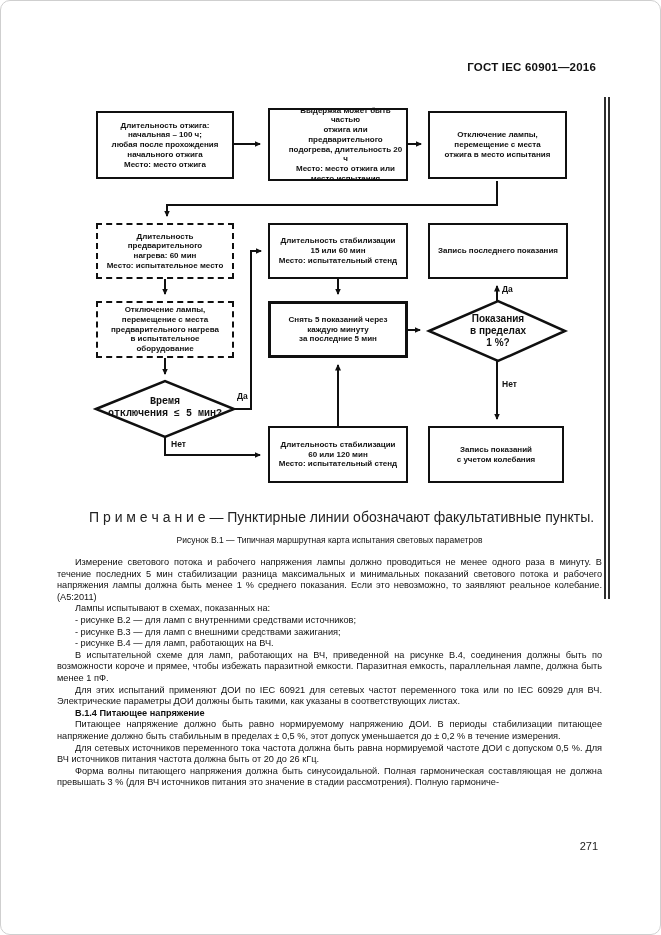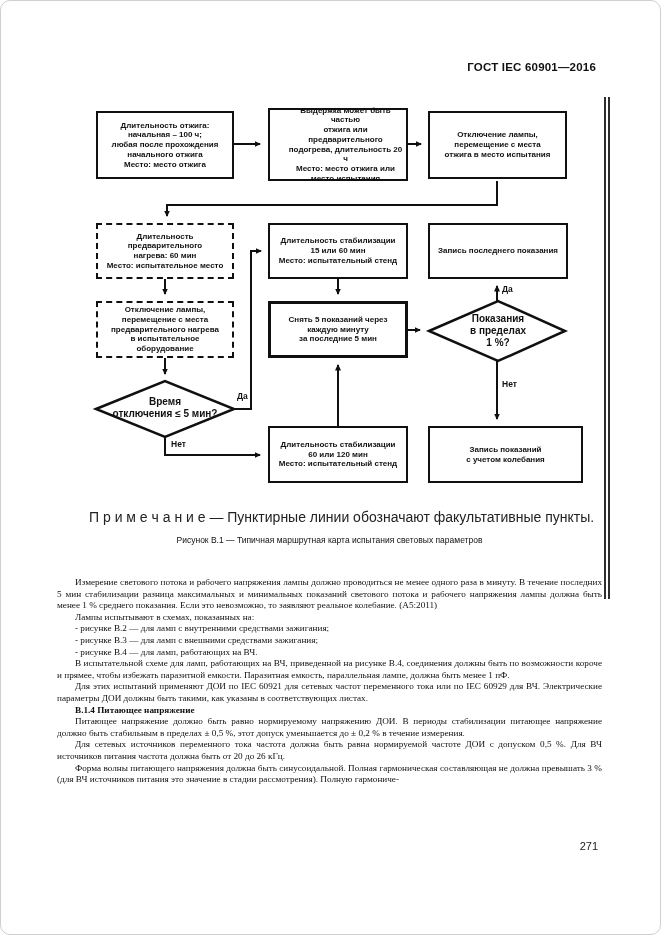--- a/index.html
+++ b/index.html
@@ -49,22 +49,22 @@
   .fc-note{
     position:absolute;left:88px;top:508px;
     font-size:14px;color:#222;
   }
   .fc-caption{
     position:absolute;left:56px;top:534px;width:545px;
     text-align:center;font-size:8.5px;color:#111;
   }
   
   .body-text{
-    position:absolute;left:56px;top:576px;width:545px;
-    font-size:9.2px;line-height:11.6px;text-align:justify;font-family:Liberation Serif, serif;
+    position:absolute;left:56px;top:556px;width:545px;
+    font-size:9.2px;line-height:11.6px;text-align:justify;
   }
   .body-text p{margin:0;text-indent:18px;}
   .body-text p.head{font-weight:bold;text-align:left;}
   .body-text p.bullet{text-align:left;}
   .page-number{
     position:absolute;top:839px;right:62px;
     font-size:11px;color:#222;
   }
   .scan-line{
     position:absolute;left:603px;top:96px;height:502px;width:2px;
@@ -143,41 +143,41 @@
 предварительного нагрева
 в испытательное
 оборудование</div>
   <div class="fc-box thick" style="left:267px;top:300px;width:140px;height:57px;">Снять 5 показаний через
 каждую минуту
 за последние 5 мин</div>
 
   <div class="fc-box" style="left:267px;top:425px;width:140px;height:57px;">Длительность стабилизации
 60 или 120 мин
 Место: испытательный стенд</div>
-  <div class="fc-box" style="left:427px;top:425px;width:155px;height:57px;">Запись показаний
+  <div class="fc-box" style="left:427px;top:425px;width:136px;height:57px;">Запись показаний
 с учетом колебания</div>
 
   <div class="fc-diamond-label" style="left:437px;top:306px;width:120px;height:48px;">Показания
 в пределах
 1 %?</div>
-  <div class="fc-diamond-label" style="left:104px;top:392px;width:120px;height:30px;">Время
+  <div class="fc-diamond-label" style="left:104px;top:392px;width:120px;height:30px;font-family:Liberation Mono, monospace;">Время
 отключения ≤ 5 мин?</div>
 
   <div class="fc-edge-label" style="left:236px;top:390px;">Да</div>
   <div class="fc-edge-label" style="left:170px;top:438px;">Нет</div>
   <div class="fc-edge-label" style="left:501px;top:283px;">Да</div>
   <div class="fc-edge-label" style="left:501px;top:378px;">Нет</div>
 
   <div class="fc-note">П р и м е ч а н и е — Пунктирные линии обозначают факультативные пункты.</div>
   <div class="fc-caption">Рисунок В.1 — Типичная маршрутная карта испытания световых параметров</div>
 
   <div class="body-text">
     <p>Измерение светового потока и рабочего напряжения лампы должно проводиться не менее одного раза в минуту. В течение последних 5 мин стабилизации разница максимальных и минимальных показаний светового потока и рабочего напряжения лампы должна быть менее 1 % среднего показания. Если это невозможно, то заявляют реальное колебание. (А5:2011)</p>
     <p>Лампы испытывают в схемах, показанных на:</p>
-    <p class="bullet">- рисунке В.2 — для ламп с внутренними средствами зажигания;</p>
+    <p class="bullet">- рисунке В.2 — для ламп с внутренними средствами источников;</p>
     <p class="bullet">- рисунке В.3 — для ламп с внешними средствами зажигания;</p>
     <p class="bullet">- рисунке В.4 — для ламп, работающих на ВЧ.</p>
     <p>В испытательной схеме для ламп, работающих на ВЧ, приведенной на рисунке В.4, соединения должны быть по возможности короче и прямее, чтобы избежать паразитной емкости. Паразитная емкость, параллельная лампе, должна быть менее 1 пФ.</p>
     <p>Для этих испытаний применяют ДОИ по IEC 60921 для сетевых частот переменного тока или по IEC 60929 для ВЧ. Электрические параметры ДОИ должны быть такими, как указаны в соответствующих листах.</p>
     <p class="head">В.1.4 Питающее напряжение</p>
     <p>Питающее напряжение должно быть равно нормируемому напряжению ДОИ. В периоды стабилизации питающее напряжение должно быть стабильным в пределах ± 0,5 %, этот допуск уменьшается до ± 0,2 % в течение измерения.</p>
     <p>Для сетевых источников переменного тока частота должна быть равна нормируемой частоте ДОИ с допуском 0,5 %. Для ВЧ источников питания частота должна быть от 20 до 26 кГц.</p>
     <p>Форма волны питающего напряжения должна быть синусоидальной. Полная гармоническая составляющая не должна превышать 3 % (для ВЧ источников питания это значение в стадии рассмотрения). Полную гармониче-</p>
   </div>
 

